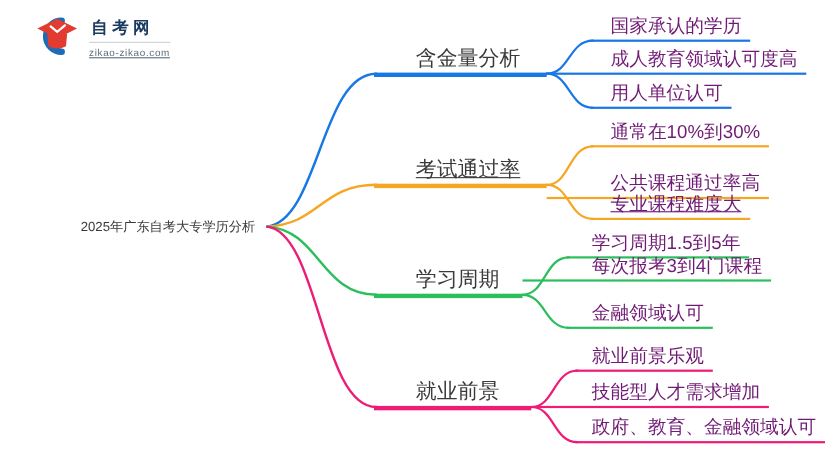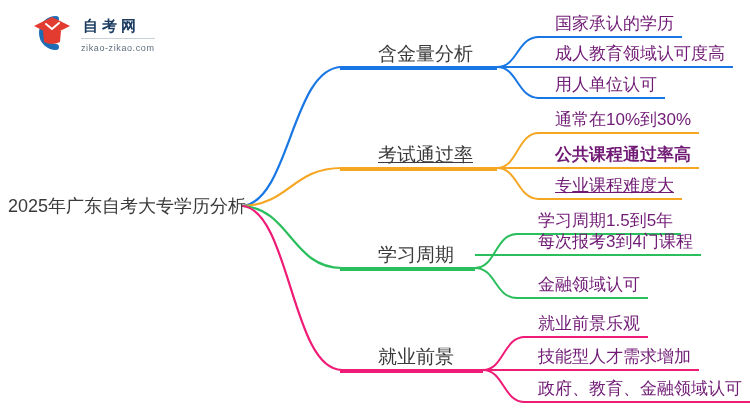--- a/index.html
+++ b/index.html
@@ -7,21 +7,21 @@
     width:750px;height:410px;position:relative;overflow:hidden;
     background:#ffffff;
     font-family:"Liberation Sans","DejaVu Sans",sans-serif;
     color:#3a3a3a;
   }
   svg.lines{position:absolute;left:0;top:0;pointer-events:none;}
   .node{position:absolute;white-space:nowrap;box-sizing:border-box;}
   
   .central{
     left:8px;top:195px;width:224px;text-align:right;
-    font-size:18px;line-height:22px;color:#3a3a3a;font-weight:500;
+    font-size:12px;line-height:22px;color:#3a3a3a;font-weight:500;
   }
   
   .branch{
     font-size:19px;line-height:22px;padding:0 0 1px 38px;
     border-bottom:4px solid #0ea5e9;color:#3a3a3a;
   }
   
   .leaf{
     font-size:17px;line-height:22px;padding:0 8px 1px 18px;
     border-bottom:2px solid #000;color:#701a75;
@@ -34,21 +34,21 @@
   .s1{stroke:var(--branch1);}
   .s2{stroke:var(--branch2);}
   .s3{stroke:var(--branch3);}
   path.curve{fill:none;stroke-width:2.2px;stroke-linecap:round;}
   path.twig{fill:none;stroke-width:2px;stroke-linecap:round;}
   
   .logo{position:absolute;left:28px;top:12px;display:flex;align-items:flex-end;}
   .logo-text{margin-left:9px;}
   .logo-title{font-size:15px;font-weight:bold;color:#1b3c60;letter-spacing:4px;line-height:18px;padding:2px 0 3px 2px;}
   .logo-divider{height:1px;background:#c9d2d8;width:100%;}
-  .logo-domain{font-size:9px;color:#5e6e7e;letter-spacing:0.6px;line-height:12px;padding-top:3px;}
+  .logo-domain{font-size:9px;color:#5e6e7e;letter-spacing:0.6px;line-height:12px;padding-top:3px;text-decoration:underline;}
 </style>
 </head>
 <body>
 
 <svg class="lines" width="750" height="410" viewBox="0 0 750 410">
   <g>
     <path class="curve s0" d="M 243 206 C 290 200 292 67 342 67"></path>
     <path class="curve s1" d="M 243 206 C 290 204 292 168 342 168"></path>
     <path class="curve s2" d="M 243 206 C 290 209 292 268 342 268"></path>
     <path class="curve s3" d="M 243 206 C 290 212 292 370 342 370"></path>
@@ -81,21 +81,21 @@
 
 <div class="node central">2025年广东自考大专学历分析</div>
 
 <div class="node branch b0" style="left:340px;top:43px;width:157px;">含金量分析</div>
 <div class="node leaf b0" style="left:537px;top:13px;">国家承认的学历</div>
 <div class="node leaf b0" style="left:497px;top:43px;padding-left:58px;">成人教育领域认可度高</div>
 <div class="node leaf b0" style="left:537px;top:74px;">用人单位认可</div>
 
 <div class="node branch b1" style="left:340px;top:144px;width:157px;text-decoration:underline;">考试通过率</div>
 <div class="node leaf b1" style="left:537px;top:109px;">通常在10%到30%</div>
-<div class="node leaf b1" style="left:497px;top:144px;padding-left:58px;font-weight:bold;">公共课程通过率高</div>
+<div class="node leaf b1" style="left:497px;top:156px;padding-left:58px;">公共课程通过率高</div>
 <div class="node leaf b1" style="left:537px;top:175px;text-decoration:underline;">专业课程难度大</div>
 
 <div class="node branch b2" style="left:340px;top:244px;width:135px;">学习周期</div>
 <div class="node leaf b2" style="left:515px;top:210px;padding-left:23px;">学习周期1.5到5年</div>
 <div class="node leaf b2" style="left:475px;top:231px;padding-left:63px;">每次报考3到4门课程</div>
 <div class="node leaf b2" style="left:515px;top:274px;padding-left:23px;">金融领域认可</div>
 
 <div class="node branch b3" style="left:340px;top:346px;width:143px;">就业前景</div>
 <div class="node leaf b3" style="left:523px;top:313px;padding-left:15px;">就业前景乐观</div>
 <div class="node leaf b3" style="left:483px;top:346px;padding-left:55px;">技能型人才需求增加</div>

